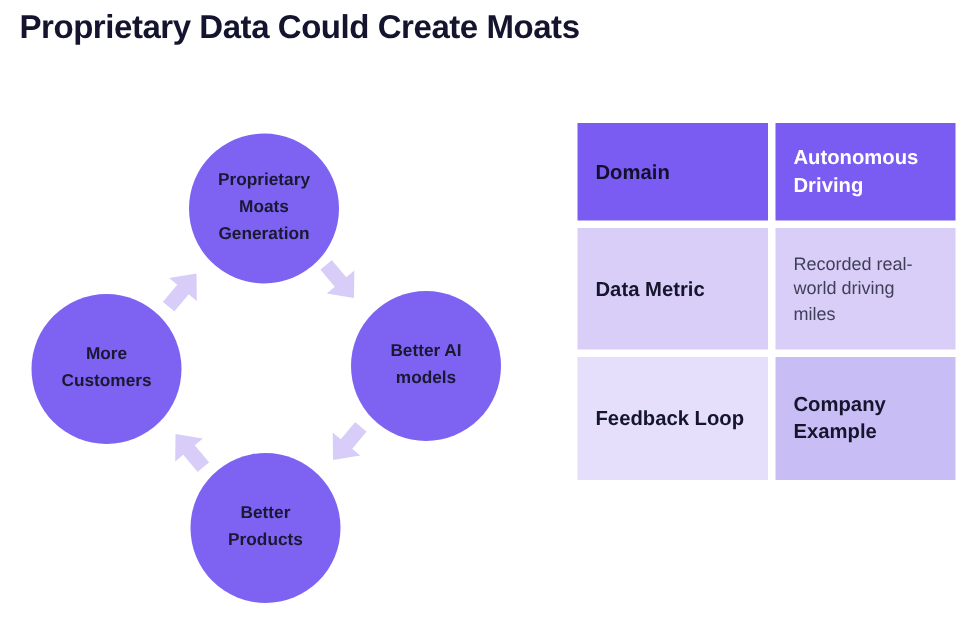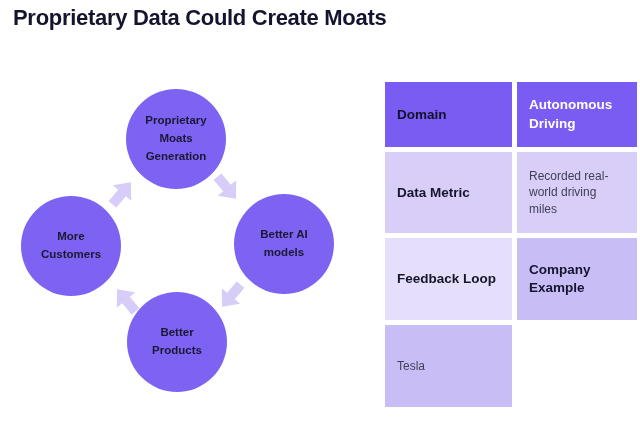--- a/index.html
+++ b/index.html
@@ -42,21 +42,21 @@
     text-align:center;
   }
   .node-label{
     font-size:11.5px;font-weight:bold;
     line-height:1.55;
     color:var(--text-dark);
     white-space:pre-line;
   }
   .node-top{left:126px;top:89px;}
   .node-right{left:234px;top:194px;}
-  .node-bottom{left:127px;top:292px;}
+  .node-bottom{left:127px;top:302px;}
   .node-left{left:21px;top:196px;}
   .cycle-arrow{position:absolute;width:30px;height:26px;}
   .cycle-arrow svg{display:block;width:30px;height:26px;}
   .arrow-ul{left:107px;top:180px;transform:rotate(-50deg);}
   .arrow-ur{left:212px;top:175px;transform:rotate(50deg);}
   .arrow-lr{left:216px;top:283px;transform:rotate(130deg);}
   .arrow-ll{left:111px;top:287px;transform:rotate(-130deg);}
   
   .info-table{
     position:absolute;left:385px;top:82px;
@@ -134,16 +134,15 @@
   <div class="info-table">
     <div class="cell key hdr">Domain</div>
     <div class="cell val hdr">Autonomous Driving</div>
 
     <div class="cell key row-a">Data Metric</div>
     <div class="cell val row-a">Recorded real-world driving miles</div>
 
     <div class="cell key row-b">Feedback Loop</div>
 
     <div class="cell key row-c">Company Example</div>
-    <div class="cell val row-c">Tesla</div>
   </div>
 
 </div>
 
 </body></html>

